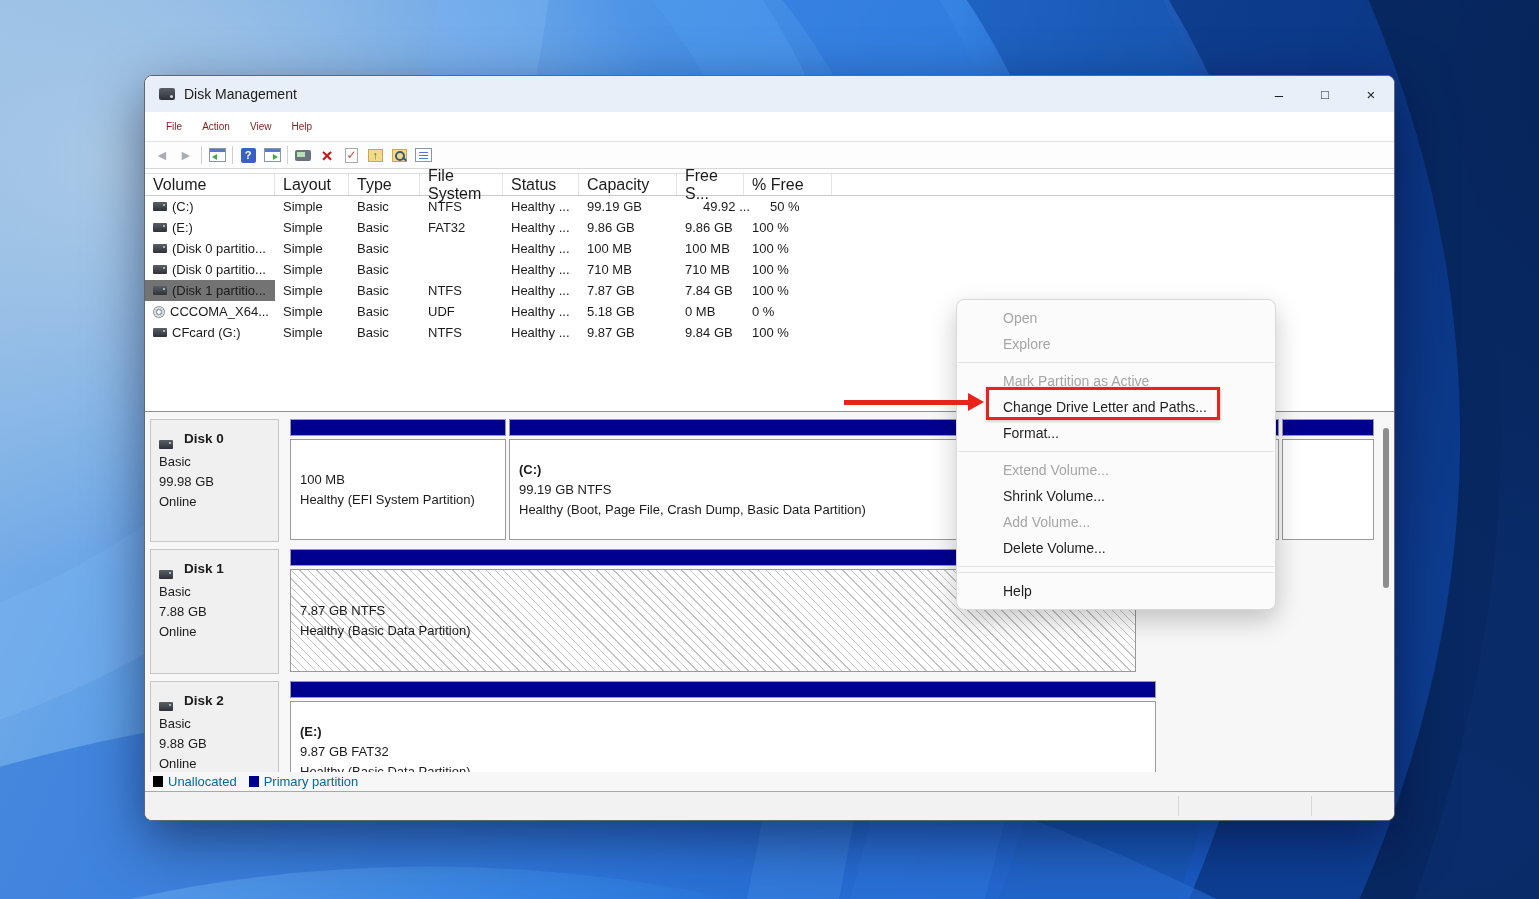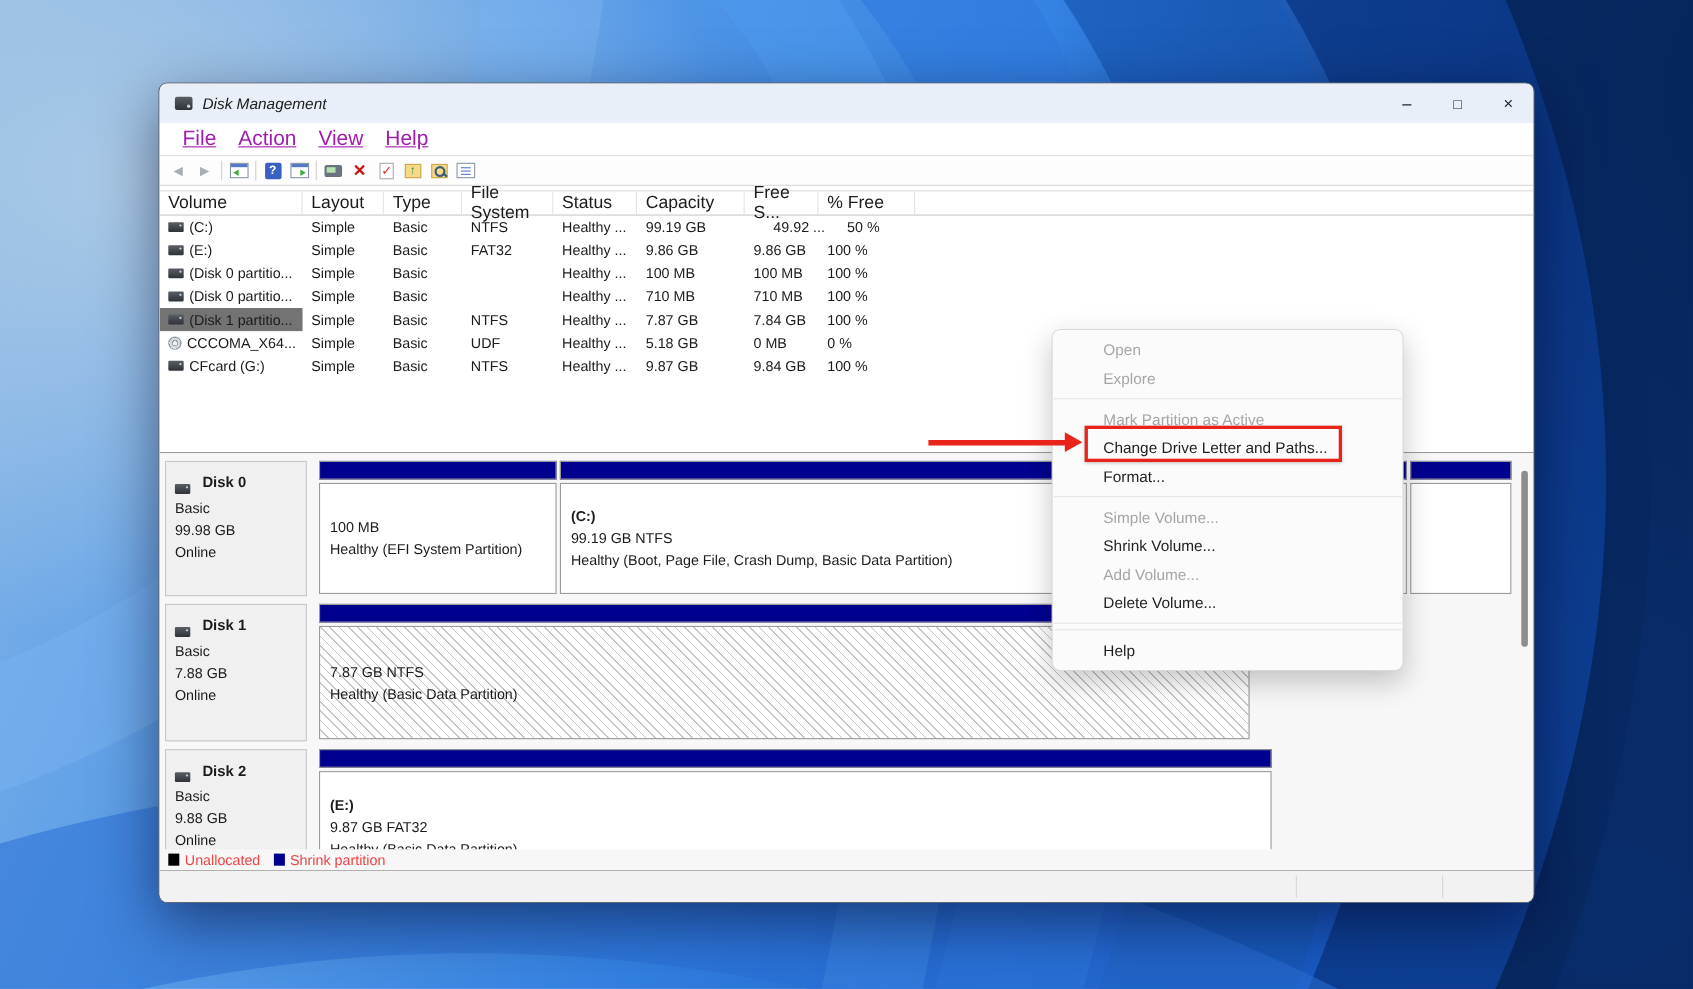--- a/index.html
+++ b/index.html
@@ -24,30 +24,30 @@
   }
   .wp-art{position:absolute;inset:0;width:100%;height:100%;}
 
   
   .window{
     position:absolute;left:144px;top:75px;width:1251px;height:746px;
     background:#fff;border:1px solid #5f6774;border-radius:8px;
     box-shadow:0 18px 55px rgba(0,0,30,.5);
     display:flex;flex-direction:column;overflow:hidden;z-index:10;
   }
-  .titlebar{height:36px;background:#e9eff8;display:flex;align-items:center;padding-left:14px;flex:0 0 auto;font-style:italic;}
+  .titlebar{height:36px;background:#e9eff8;display:flex;align-items:center;padding-left:14px;flex:0 0 auto;}
   .title-icon{width:16px;height:12px;background:linear-gradient(#5a5f66,#2e3238);border-radius:2px;margin-right:9px;position:relative;flex:0 0 auto;}
   .title-icon::after{content:"";position:absolute;right:2px;bottom:2px;width:3px;height:3px;background:#cfd6df;border-radius:50%;}
   .title-text{font-size:14px;color:#1b1b1b;}
   .win-controls{margin-left:auto;display:flex;height:100%;align-items:stretch;}
   .win-btn{width:46px;display:flex;align-items:center;justify-content:center;color:#222;font-size:15px;}
   .win-btn[data-name="maximize-button"]{font-size:13px;}
 
   .menubar{height:29px;background:#fff;display:flex;align-items:center;padding-left:11px;flex:0 0 auto;}
-  .menu-item{padding:0 10px;font-size:19px;color:#a21caf;text-decoration:underline;}
+  .menu-item{padding:0 10px;font-size:10px;color:#7f1d1d;}
 
   .toolbar{height:28px;background:#fdfdfd;display:flex;align-items:center;padding-left:5px;border-top:1px solid #e2e2e2;border-bottom:1px solid #d6d6d6;flex:0 0 auto;}
   .tb-btn{width:24px;height:24px;display:flex;align-items:center;justify-content:center;}
   .tb-sep{width:1px;height:18px;background:#d0d0d0;margin:0 3px;}
   .ic{display:inline-flex;align-items:center;justify-content:center;}
   .ic-arrow-left::before{content:"◄";color:#a9aeb6;font-size:14px;}
   .ic-arrow-right::before{content:"►";color:#a9aeb6;font-size:14px;}
   .ic-win-tree,.ic-win-action,.ic-list{width:17px;height:14px;border:1px solid #8a96a8;background:#fff;position:relative;}
   .ic-win-tree::before,.ic-win-action::before{content:"";position:absolute;left:0;top:0;right:0;height:3px;background:#5579c8;}
   .ic-win-tree::after{content:"";position:absolute;left:2px;top:5px;border-right:5px solid #3fae3f;border-top:3px solid transparent;border-bottom:3px solid transparent;}
@@ -85,21 +85,21 @@
   .dname{font-weight:bold;display:flex;align-items:flex-end;gap:6px;font-size:13.5px;margin-bottom:3px;}
   .part-box{position:absolute;top:0;height:100%;}
   .part-bar{height:17px;background:var(--navy);border:1px solid #9a9a9a;}
   .part-body{position:absolute;top:20px;bottom:2px;left:0;right:0;background:#fff;border:1px solid #9a9a9a;padding:0 9px;font-size:13px;line-height:20px;color:#1b1b1b;display:flex;flex-direction:column;justify-content:center;overflow:hidden;}
   .part-body .ptitle{font-weight:bold;}
   .part-body.hatched{background:repeating-linear-gradient(45deg,#ffffff 0px,#ffffff 5px,#c4c4c4 5px,#c4c4c4 6px);}
   .vscroll{position:absolute;right:2px;top:8px;bottom:8px;width:12px;}
   .vthumb{position:absolute;left:3px;top:8px;width:6px;height:160px;background:#8d8d8d;border-radius:3px;}
 
   
-  .legend{height:20px;background:#f7f7f7;border-bottom:1px solid #a8a8a8;display:flex;align-items:center;padding-left:8px;gap:12px;font-size:13px;color:#ef4444;flex:0 0 auto;}
+  .legend{height:20px;background:#f7f7f7;border-bottom:1px solid #a8a8a8;display:flex;align-items:center;padding-left:8px;gap:12px;font-size:13px;color:#0369a1;flex:0 0 auto;}
   .legend-item{display:flex;align-items:center;gap:5px;}
   .legend-swatch{width:10px;height:11px;display:inline-block;}
   .statusbar{height:28px;background:#f2f2f2;position:relative;flex:0 0 auto;}
   .status-div{position:absolute;top:4px;bottom:4px;width:1px;background:#d6d6d6;}
 
   
   .ctx-menu{
     position:absolute;left:956px;top:299px;width:320px;z-index:50;
     background:#fbfbfb;border:1px solid #d9d9d9;border-radius:8px;
     box-shadow:0 10px 26px rgba(0,0,0,.22);padding:5px 0;
@@ -366,39 +366,39 @@
       </div>
     </div>
 
   <div class="legend" data-name="legend-bar" id="legend">
       <div class="legend-item" data-name="legend-item-unallocated">
         <span class="legend-swatch" data-name="legend-swatch" style="background: rgb(0, 0, 0);"></span>
         <span data-name="legend-label">Unallocated</span>
       </div>
       <div class="legend-item" data-name="legend-item-primary-partition">
         <span class="legend-swatch" data-name="legend-swatch" style="background: rgb(0, 0, 143);"></span>
-        <span data-name="legend-label">Shrink partition</span>
+        <span data-name="legend-label">Primary partition</span>
       </div>
     </div>
 
   <div class="statusbar" data-name="status-bar">
     <div class="status-div" style="left:1033px;" data-name="status-divider"></div>
     <div class="status-div" style="left:1166px;" data-name="status-divider"></div>
   </div>
 </div>
 
 <div class="ctx-menu" data-name="volume-context-menu" id="ctxmenu">
     <div class="ctx-item disabled" data-name="menu-item-open">Open</div>
     <div class="ctx-item disabled" data-name="menu-item-explore">Explore</div>
     <div class="ctx-sep" data-name="menu-separator"></div>
     <div class="ctx-item disabled" data-name="menu-item-mark-partition-as-active">Mark Partition as Active</div>
     <div class="ctx-item" data-name="menu-item-change-drive-letter-and-paths">Change Drive Letter and Paths...</div>
     <div class="ctx-item" data-name="menu-item-format">Format...</div>
     <div class="ctx-sep" data-name="menu-separator"></div>
-    <div class="ctx-item disabled" data-name="menu-item-extend-volume">Simple Volume...</div>
+    <div class="ctx-item disabled" data-name="menu-item-extend-volume">Extend Volume...</div>
     <div class="ctx-item" data-name="menu-item-shrink-volume">Shrink Volume...</div>
     <div class="ctx-item disabled" data-name="menu-item-add-mirror">Add Volume...</div>
     <div class="ctx-item" data-name="menu-item-delete-volume">Delete Volume...</div>
     <div class="ctx-sep" data-name="menu-separator"></div>
     <div class="ctx-sep" data-name="menu-separator"></div>
     <div class="ctx-item" data-name="menu-item-help">Help</div>
   </div>
 
 <div class="red-arrow-line" data-name="annotation-arrow"></div>
 <div class="red-arrow-head" data-name="annotation-arrow-head"></div>

